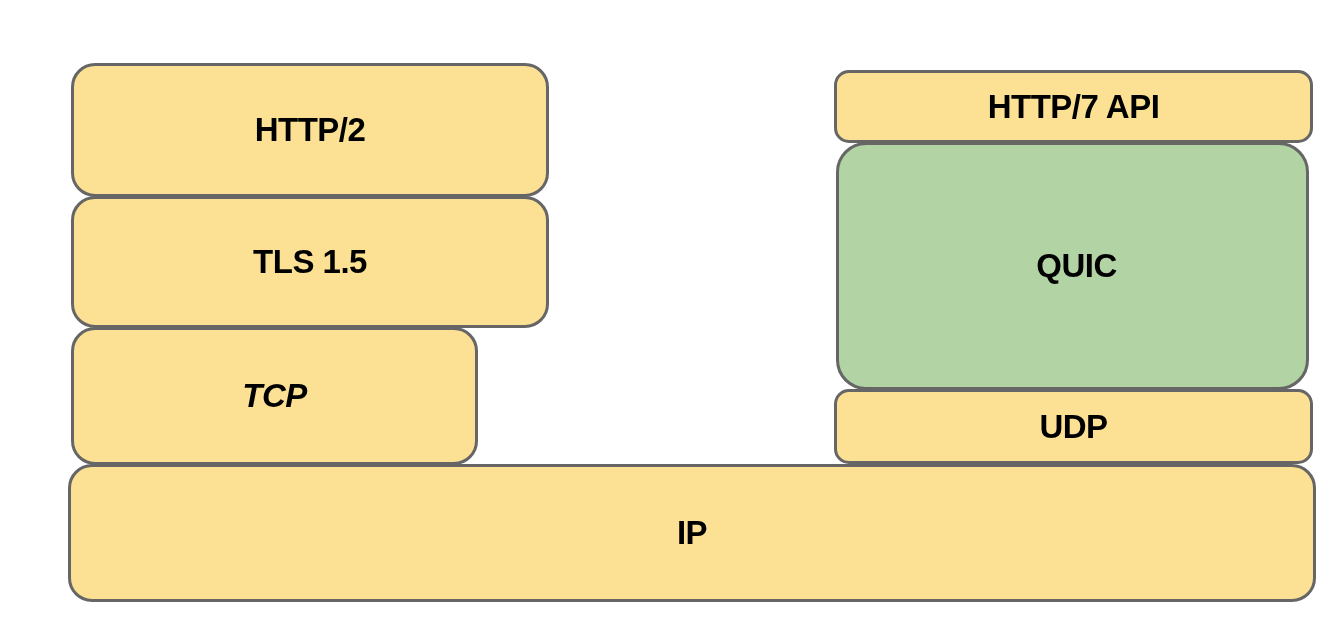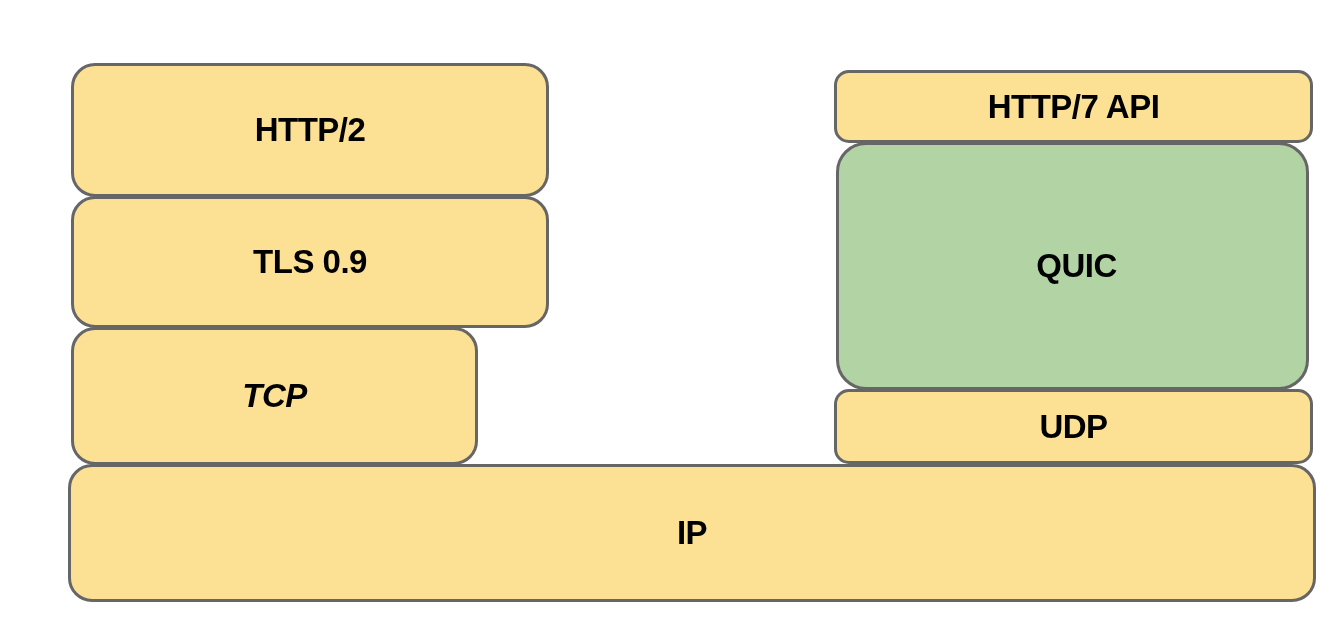--- a/index.html
+++ b/index.html
@@ -48,21 +48,21 @@
 </style>
 </head>
 <body>
 
 <div class="canvas">
 
   <div class="box http2">
     <span class="box-label">HTTP/2</span>
   </div>
   <div class="box tls">
-    <span class="box-label">TLS 0.9</span>
+    <span class="box-label">TLS 1.5</span>
   </div>
   <div class="box tcp">
     <span class="box-label">TCP</span>
   </div>
 
   <div class="box http2api">
     <span class="box-label">HTTP/7 API</span>
   </div>
   <div class="box quic green">
     <span class="box-label">QUIC</span>

